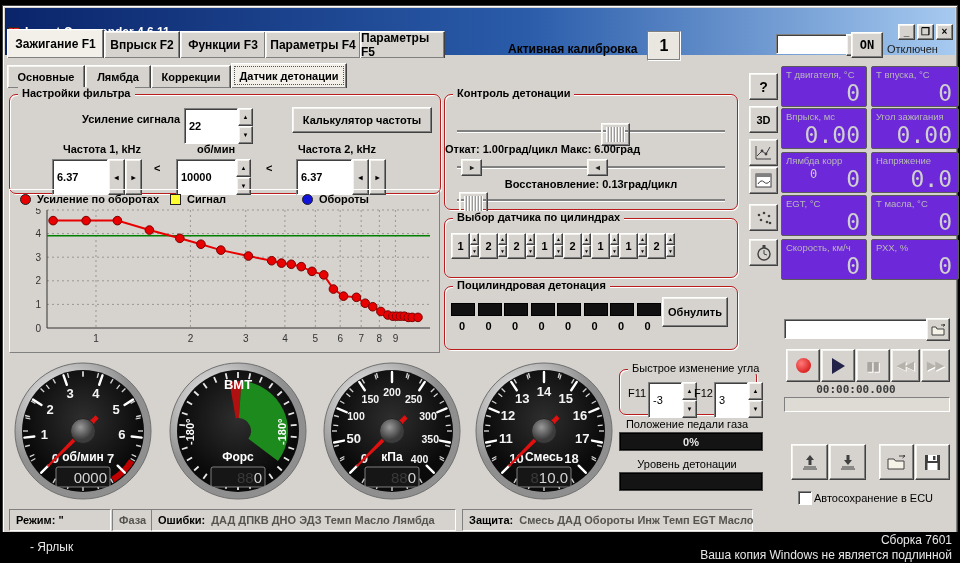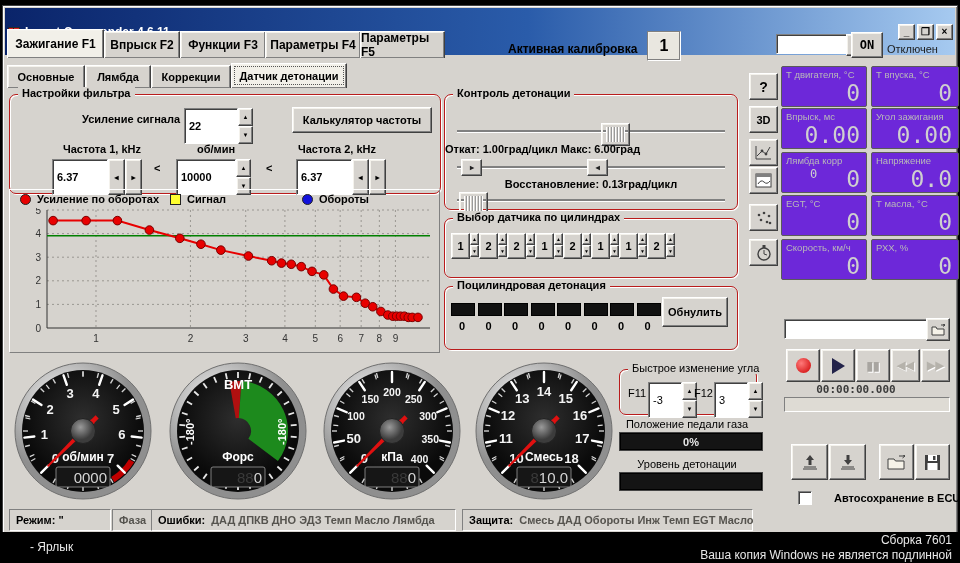--- a/index.html
+++ b/index.html
@@ -441,21 +441,21 @@
     <div class="abs out btn" style="left:912px;top:438px;width:33px;height:34px">
       <svg width="17" height="17">
         <rect x="1" y="1" width="15" height="15" fill="#404040"></rect>
         <rect x="4" y="1" width="9" height="6" fill="#fff"></rect>
         <rect x="9" y="2" width="2.5" height="4" fill="#404040"></rect>
         <rect x="3.5" y="9" width="10" height="7" fill="#fff"></rect>
       </svg>
     </div>
     <div class="abs" style="left:795px;top:485px;display:flex;align-items:center">
       <div class="in" style="width:12px;height:12px"></div>
-      <span class="lbl" style="position:static;margin-left:22px;font-weight:bold">Автосохранение в ECU</span>
+      <span class="lbl" style="position:static;margin-left:2px;font-weight:normal">Автосохранение в ECU</span>
     </div>
 
     <div class="group" style="left:616px;top:363px;width:136px;height:44px">
       <span class="gtitle" style="font-weight:normal">Быстрое изменение угла</span>
       <div class="lbl" style="left:8px;top:17px;font-weight:normal">F11</div>
       <div class="spin" style="left:28px;top:12px">
         <div class="edit" style="width:24px;font-weight:normal">-3</div>
         <div class="updown">
             <div class="out btn">▲</div>
             <div class="out btn">▼</div>

